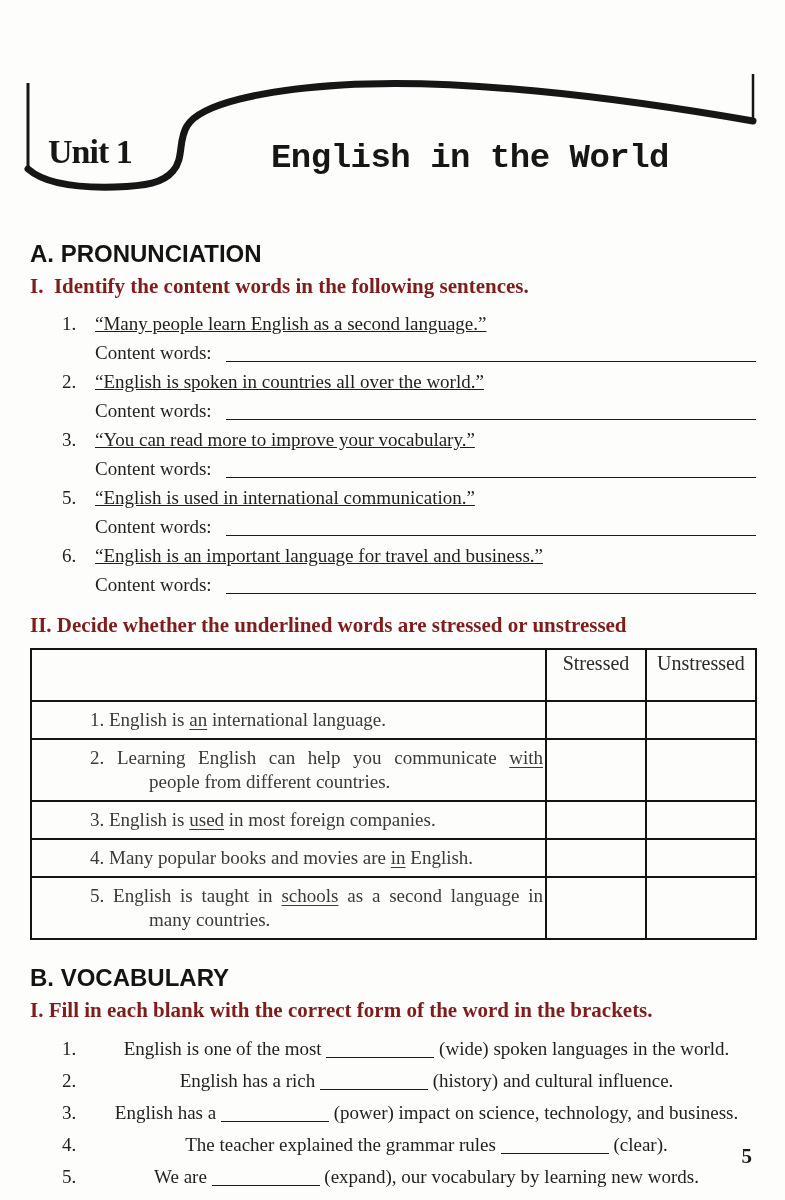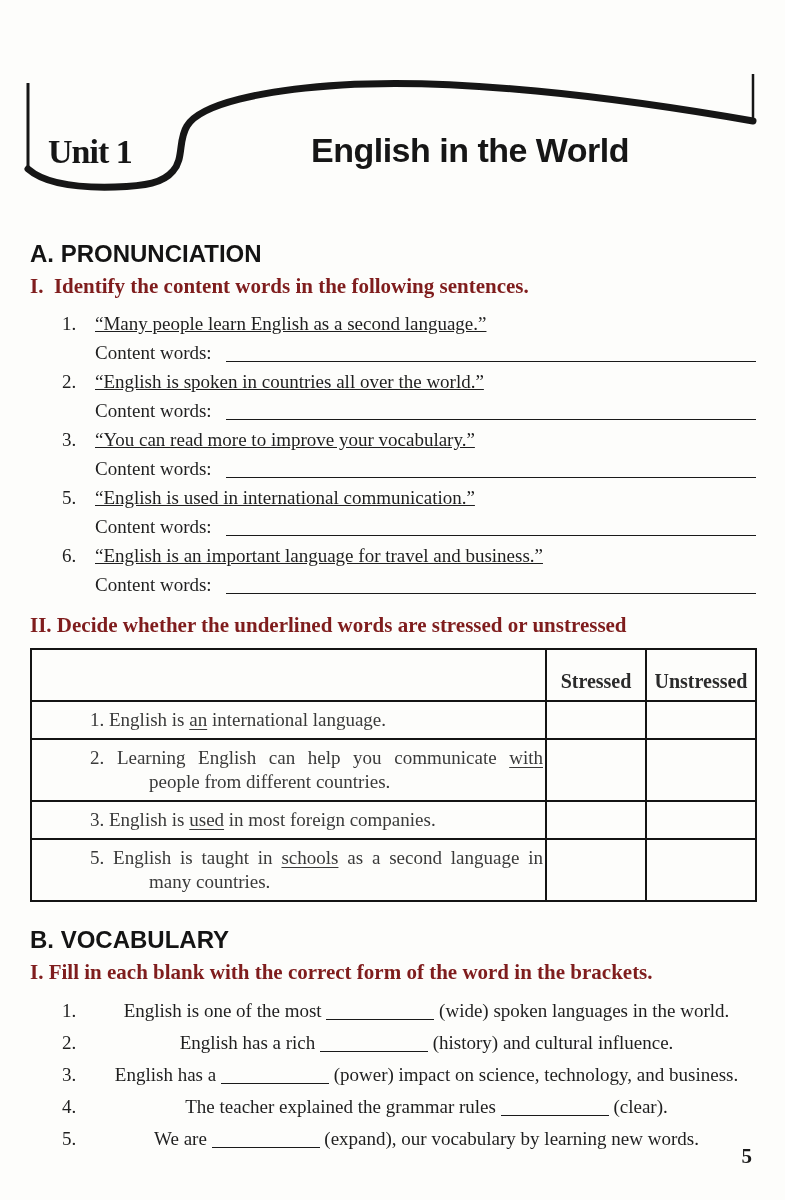--- a/index.html
+++ b/index.html
@@ -9,22 +9,22 @@
     background:#fdfdfb; color:#1f1f1f; overflow:hidden;
     font-family:"Liberation Serif", serif;
   }
   
   .hdr-svg { position:absolute; top:0; left:0; }
   .unit-label {
     position:absolute; left:48px; top:133px; font-family:Liberation Serif, serif;
     font-weight:bold; font-size:34px; letter-spacing:-1px; color:#161616;
   }
   .unit-title {
-    position:absolute; left:185px; top:131px; width:570px; text-align:center;
-    font-family:Liberation Sans, sans-serif; font-weight:bold; font-size:34px;
+    position:absolute; left:185px; top:139px; width:570px; text-align:center;
+    font-family:Liberation Mono, monospace; font-weight:bold; font-size:34px;
     letter-spacing:-0.5px; color:#161616;
   }
   
   .content { position:absolute; top:240px; left:30px; width:728px; }
   .sec-heading {
     font-family:"Liberation Sans", sans-serif; font-weight:bold; font-size:24px;
     color:#141414; letter-spacing:0; margin-bottom:6px;
   }
   .ex-heading {
     font-size:21px; font-weight:bold; color:#7f1d1d; white-space:pre-wrap;
@@ -41,22 +41,22 @@
     flex:1; align-self:flex-end; height:0; border-bottom:1.8px solid #1a1a1a;
     margin:0 2px 5px 14px;
   }
   
   .stress-table {
     width:727px; border-collapse:collapse; margin:8px 0 24px 0;
     font-size:19px; color:#3a3a3a;
   }
   .stress-table th, .stress-table td { border:2px solid #141414; }
   .head-cell {
-    font-weight:bold; font-size:20px; vertical-align:top; text-align:center;
-    height:52px; padding-top:20px; color:#2b2b2b;
+    font-weight:normal; font-size:20px; vertical-align:top; text-align:center;
+    height:52px; padding-top:2px; color:#2b2b2b;
   }
   .col-stressed { width:100px; } .col-unstressed { width:110px; }
   .sent-cell { padding:6px 2px 6px 0; }
   .sent-text {
     padding-left:117px; text-indent:-59px; text-align:justify; line-height:24px;
   }
   .sent-text u { text-underline-offset:3px; }
   .mark-cell { }
   
   .v-item { display:flex; height:32px; line-height:32px; font-size:19px; }
@@ -179,20 +179,27 @@
           </tr>
           <tr class="stress-row">
             <td class="sent-cell">
               <div class="sent-text">3. English is <u>used</u> in most foreign companies.</div>
             </td>
             <td class="mark-cell"></td>
             <td class="mark-cell"></td>
           </tr>
           <tr class="stress-row">
             <td class="sent-cell">
+              <div class="sent-text">4. Many popular books and movies are <u>in</u> English.</div>
+            </td>
+            <td class="mark-cell"></td>
+            <td class="mark-cell"></td>
+          </tr>
+          <tr class="stress-row">
+            <td class="sent-cell">
               <div class="sent-text">5. English is taught in <u>schools</u> as a second language in many countries.</div>
             </td>
             <td class="mark-cell"></td>
             <td class="mark-cell"></td>
           </tr>
         </tbody>
     </table>
 
     <div class="sec-heading">B. VOCABULARY</div>
     <div class="ex-heading">I. Fill in each blank with the correct form of the word in the brackets.</div>

